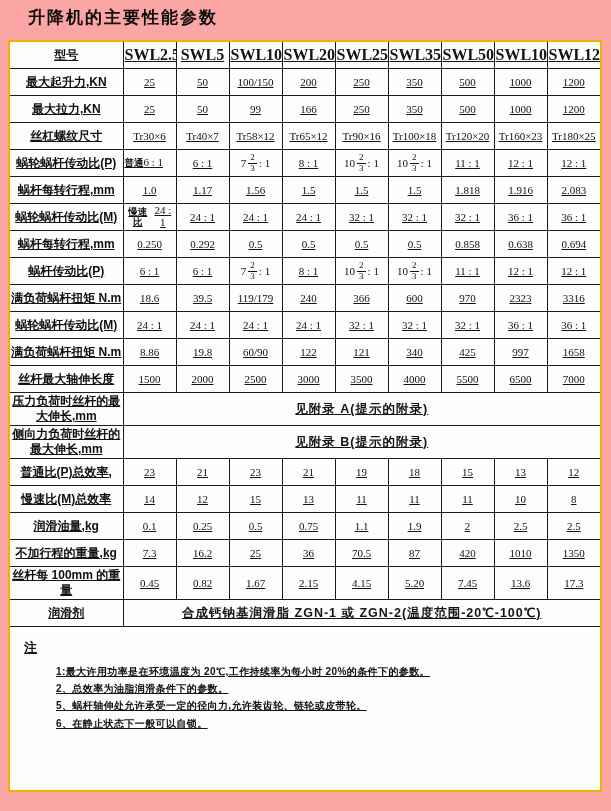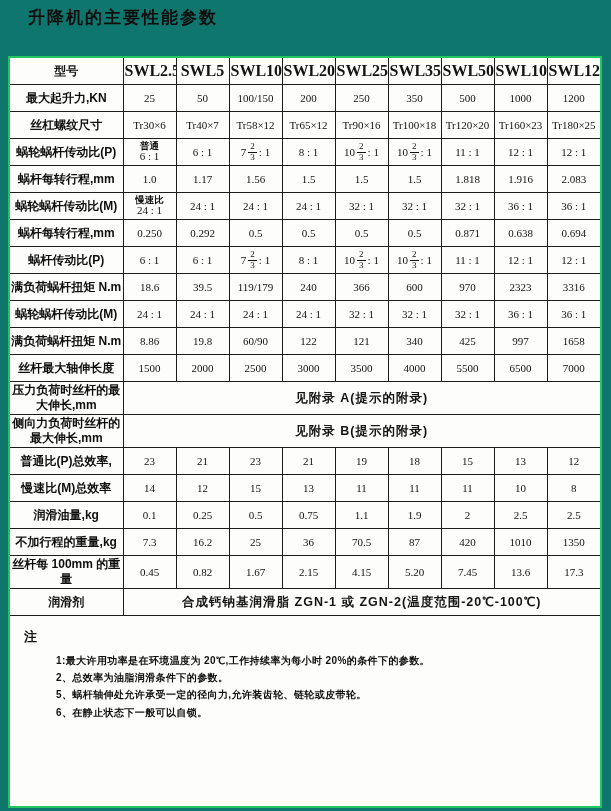--- a/index.html
+++ b/index.html
@@ -5,42 +5,43 @@
   html,body { margin:0; padding:0; }
   body {
     background:#ffffff;
     font-family:"Liberation Sans", sans-serif;
     -webkit-font-smoothing:antialiased;
   }
   .page {
     position:relative;
     width:611px;
     height:811px;
-    background:#0f766e;
+    background:#fca5a5;
     overflow:hidden;
     color:#141414;
   }
   .page-title {
     position:absolute;
     left:28px;
     top:6px;
     font-size:17px;
     font-weight:bold;
     letter-spacing:2px;
     color:#0d0d0d;
   }
   .doc-box {
     position:absolute;
     left:8px;
-    top:56px;
+    top:40px;
     width:594px;
     height:752px;
-    border:2px solid #22c55e;
+    border:2px solid #eab308;
     box-sizing:border-box;
     background:#fdfdfb;
+    text-decoration:underline;
   }
   table.spec {
     width:100%;
     border-collapse:collapse;
     table-layout:fixed;
   }
   table.spec th, table.spec td {
     border:1.4px solid #1c1c1c;
     padding:1px 1px;
     text-align:center;
@@ -71,21 +72,21 @@
     color:#111;
     height:24px;
   }
   td.span-cell {
     font-size:12.5px;
     font-weight:bold;
     height:24px;
     letter-spacing:1px;
     margin-left:18px;
   }
-  .two-line { display:flex; flex-direction:column; line-height:1.05; align-items:center; }
+  .two-line { display:flex; flex-direction:row; line-height:1.05; align-items:center; }
   .two-line .small-top { font-size:9.5px; font-weight:bold; font-family:"Liberation Sans",sans-serif; }
   .frac-wrap { display:inline-flex; align-items:center; gap:2px; }
   .frac {
     display:inline-flex;
     flex-direction:column;
     font-size:9px;
     line-height:1.05;
     vertical-align:middle;
   }
   .frac .num { border-bottom:1px solid #111; padding:0 2px; }
@@ -143,20 +144,32 @@
             <td class="value-cell">50</td>
             <td class="value-cell">100/150</td>
             <td class="value-cell">200</td>
             <td class="value-cell">250</td>
             <td class="value-cell">350</td>
             <td class="value-cell">500</td>
             <td class="value-cell">1000</td>
             <td class="value-cell">1200</td>
           </tr>
           <tr>
+            <th class="row-label">最大拉力,KN</th>
+            <td class="value-cell">25</td>
+            <td class="value-cell">50</td>
+            <td class="value-cell">99</td>
+            <td class="value-cell">166</td>
+            <td class="value-cell">250</td>
+            <td class="value-cell">350</td>
+            <td class="value-cell">500</td>
+            <td class="value-cell">1000</td>
+            <td class="value-cell">1200</td>
+          </tr>
+          <tr>
             <th class="row-label">丝杠螺纹尺寸</th>
             <td class="value-cell">Tr30×6</td>
             <td class="value-cell">Tr40×7</td>
             <td class="value-cell">Tr58×12</td>
             <td class="value-cell">Tr65×12</td>
             <td class="value-cell">Tr90×16</td>
             <td class="value-cell">Tr100×18</td>
             <td class="value-cell">Tr120×20</td>
             <td class="value-cell">Tr160×23</td>
             <td class="value-cell">Tr180×25</td>
@@ -229,21 +242,21 @@
             <td class="value-cell">36 : 1</td>
           </tr>
           <tr>
             <th class="row-label">蜗杆每转行程,mm</th>
             <td class="value-cell">0.250</td>
             <td class="value-cell">0.292</td>
             <td class="value-cell">0.5</td>
             <td class="value-cell">0.5</td>
             <td class="value-cell">0.5</td>
             <td class="value-cell">0.5</td>
-            <td class="value-cell">0.871</td>
+            <td class="value-cell">0.858</td>
             <td class="value-cell">0.638</td>
             <td class="value-cell">0.694</td>
           </tr>
           <tr>
             <th class="row-label">蜗杆传动比(P)</th>
             <td class="value-cell">6 : 1</td>
             <td class="value-cell">6 : 1</td>
             <td class="value-cell"><span class="frac-wrap">
                 <span>7</span>
                 <span class="frac">

